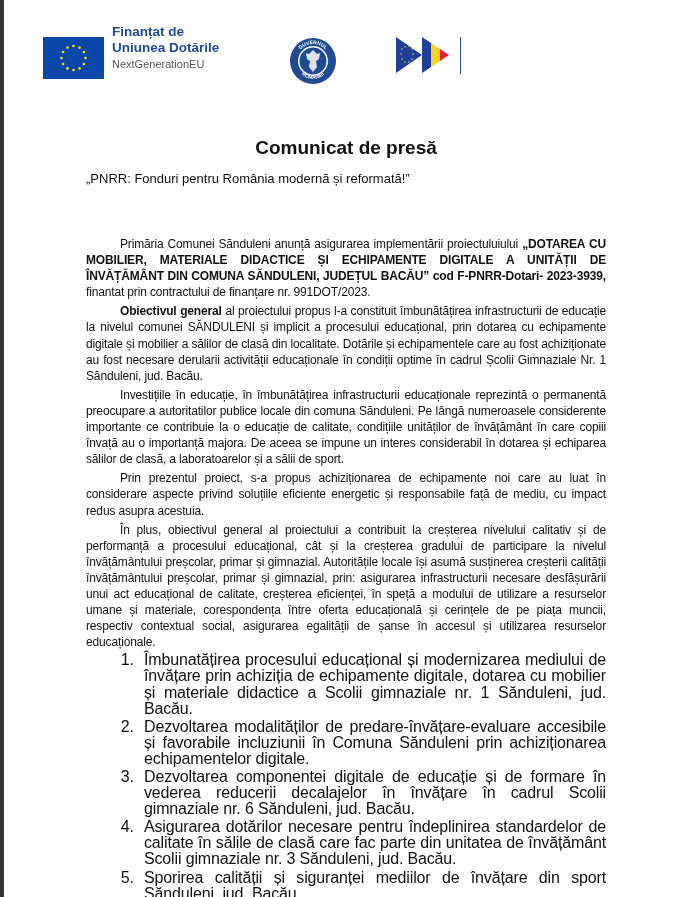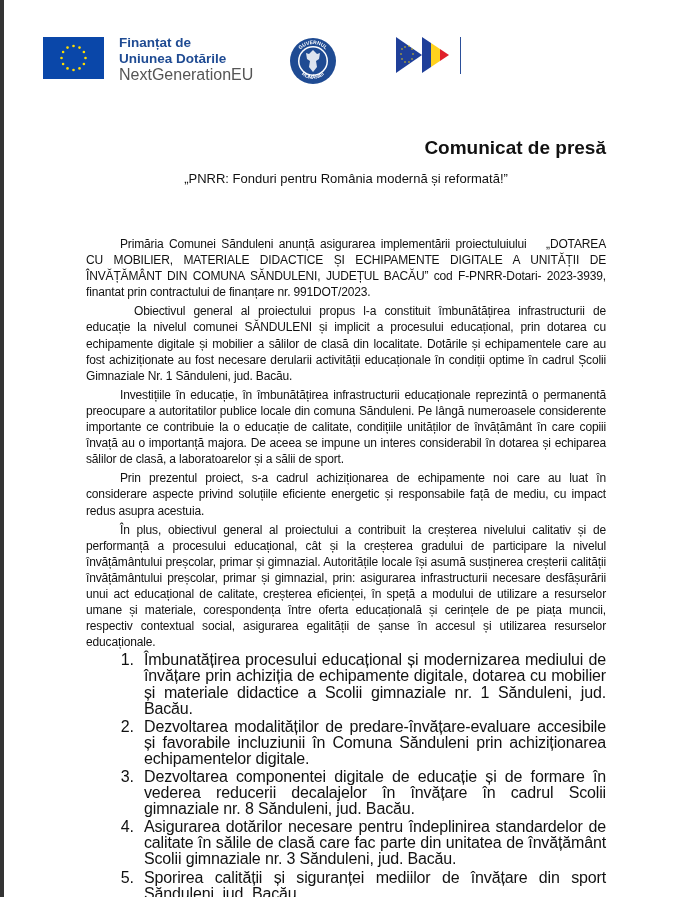--- a/index.html
+++ b/index.html
@@ -12,39 +12,39 @@
   .left-edge {
     position: absolute; left: 0; top: 0; width: 4px; height: 897px;
     background: #333333;
   }
   .header { position: absolute; top: 0; left: 0; width: 696px; height: 110px; }
   .eu-flag {
     position: absolute; left: 43px; top: 37px; width: 61px; height: 42px;
     background: #0a47a9;
   }
   .eu-flag svg { width: 100%; height: 100%; display: block; }
-  .eu-text { position: absolute; left: 112px; top: 35px; color: #1e4a8c; margin-left: 7px; }
+  .eu-text { position: absolute; left: 112px; top: 24px; color: #1e4a8c; }
   .eu-text .l1, .eu-text .l2 { font-weight: bold; font-size: 13.5px; line-height: 16px; color: #1f4b93; }
-  .eu-text .l3 { font-size: 16px; line-height: 16px; color: #555; }
+  .eu-text .l3 { font-size: 11px; line-height: 16px; color: #555; }
   .gov-seal { position: absolute; left: 289px; top: 37px; width: 48px; height: 48px; }
   .gov-seal svg { width: 100%; height: 100%; display: block; }
   .pnrr-logo { position: absolute; left: 396px; top: 37px; width: 66px; height: 36px; }
   .pnrr-logo svg { width: 100%; height: 100%; display: block; }
   .pnrr-divider { position: absolute; left: 460px; top: 37px; width: 1px; height: 37px; background: #2b4f9a; }
   .pnrr-text { position: absolute; left: 464px; top: 36px; color: #2b4f9a; font-size: 17px; line-height: 19px; }
   .doc { position: absolute; left: 86px; top: 130px; width: 520px; font-family: "Liberation Sans", sans-serif; color: #111; }
-  .title { text-align: right; font-weight: bold; font-size: 19px; margin: 6px 0 0 0; line-height: 24px; }
-  .subtitle { text-align: center; font-size: 13px; margin: 10px 0 0 0; line-height: 18px; }
+  .title { text-align: center; font-weight: bold; font-size: 19px; margin: 6px 0 0 0; line-height: 24px; }
+  .subtitle { font-size: 13px; margin: 10px 0 0 0; line-height: 18px; }
   .para {
     font-size: 12px; line-height: 16.1px; text-align: justify; text-indent: 34px;
     margin: 0; letter-spacing: -0.15px;
   }
   .p-first { margin-top: 48px; }
   .gap { margin-top: 3px; }
-  b { font-weight: normal; margin-left: 14px; }
+  b { font-weight: bold; }
   .obj-heading { font-weight: bold; font-size: 12.5px; line-height: 16px; margin: 3px 0 0 32px; }
   ol.objectives { margin: 2px 0 0 0; padding-left: 52px; font-size: 16px; line-height: 16.1px; letter-spacing: -0.15px; }
   ol.objectives li { text-align: justify; padding-left: 6px; margin-bottom: 2px; }
 </style>
 </head>
 <body>
 
 <div class="left-edge"></div>
 
 <div class="header">
@@ -119,23 +119,23 @@
   <p class="para p-first">
     <span>Primăria Comunei Sănduleni anunță asigurarea implementării proiectuluiului </span><b>„DOTAREA CU MOBILIER, MATERIALE DIDACTICE ȘI ECHIPAMENTE DIGITALE A UNITĂȚII DE ÎNVĂȚĂMÂNT  DIN COMUNA SĂNDULENI, JUDEȚUL BACĂU” cod F-PNRR-Dotari- 2023-3939,</b><span> finantat prin contractului de finanțare nr. 991DOT/2023.</span>
   </p>
 
 
   <p class="para gap">
     <b>Obiectivul general</b><span> al proiectului propus l-a constituit îmbunătățirea infrastructurii de educație la nivelul comunei SĂNDULENI și implicit a procesului educațional, prin dotarea cu echipamente digitale și mobilier a sălilor de clasă din localitate. Dotările și echipamentele care au fost achiziționate au fost necesare derularii activității educaționale în condiții optime în cadrul Școlii Gimnaziale Nr. 1 Sănduleni, jud. Bacău.</span>
   </p>
 
   <p class="para gap">Investițiile în educație, în îmbunătățirea infrastructurii educaționale reprezintă o permanentă preocupare a autoritatilor publice locale din comuna Sănduleni. Pe lângă numeroasele considerente importante ce contribuie la o educație de calitate, condițiile unităților de învățământ în care copiii învață au o importanță majora. De aceea se impune un interes considerabil în dotarea și echiparea sălilor de clasă, a laboratoarelor și a sălii de sport.</p>
-  <p class="para gap">Prin prezentul proiect, s-a cadrul achiziționarea de echipamente noi care au luat în considerare aspecte privind soluțiile eficiente energetic și responsabile față de mediu, cu impact redus asupra acestuia.</p>
+  <p class="para gap">Prin prezentul proiect, s-a propus achiziționarea de echipamente noi care au luat în considerare aspecte privind soluțiile eficiente energetic și responsabile față de mediu, cu impact redus asupra acestuia.</p>
   <p class="para gap">În plus, obiectivul general al proiectului a contribuit la creșterea nivelului calitativ și de performanță a procesului educațional, cât și la creșterea gradului de participare la nivelul învățământului preșcolar, primar și gimnazial. Autoritățile locale își asumă susținerea creșterii calității învățământului preșcolar, primar și gimnazial, prin: asigurarea infrastructurii necesare desfășurării unui act educațional de calitate, creșterea eficienței, în speță a modului de utilizare a resurselor umane și materiale, corespondența între oferta educațională și cerințele de pe piața muncii, respectiv contextual social, asigurarea egalității de șanse în accesul și utilizarea resurselor educaționale.</p>
 
   <ol class="objectives">
     <li>Îmbunatățirea procesului educațional și modernizarea mediului de învățare prin achiziția de echipamente digitale, dotarea cu mobilier și materiale didactice a Scolii gimnaziale nr. 1 Sănduleni, jud. Bacău.</li>
     <li>Dezvoltarea modalităților de predare-învățare-evaluare accesibile și favorabile incluziunii în Comuna Sănduleni prin achiziționarea echipamentelor digitale.</li>
-    <li>Dezvoltarea componentei digitale de educație și de formare în vederea reducerii decalajelor în învățare în cadrul Scolii gimnaziale nr. 8 Sănduleni, jud. Bacău.</li>
+    <li>Dezvoltarea componentei digitale de educație și de formare în vederea reducerii decalajelor în învățare în cadrul Scolii gimnaziale nr. 6 Sănduleni, jud. Bacău.</li>
     <li>Asigurarea dotărilor necesare pentru îndeplinirea standardelor de calitate în sălile de clasă care fac parte din unitatea de învățământ Scolii gimnaziale nr. 3 Sănduleni, jud. Bacău.</li>
     <li>Sporirea calității și siguranței mediilor de învățare din sport Sănduleni, jud. Bacău.</li>
   </ol>
 </div>
 
 </body></html>

